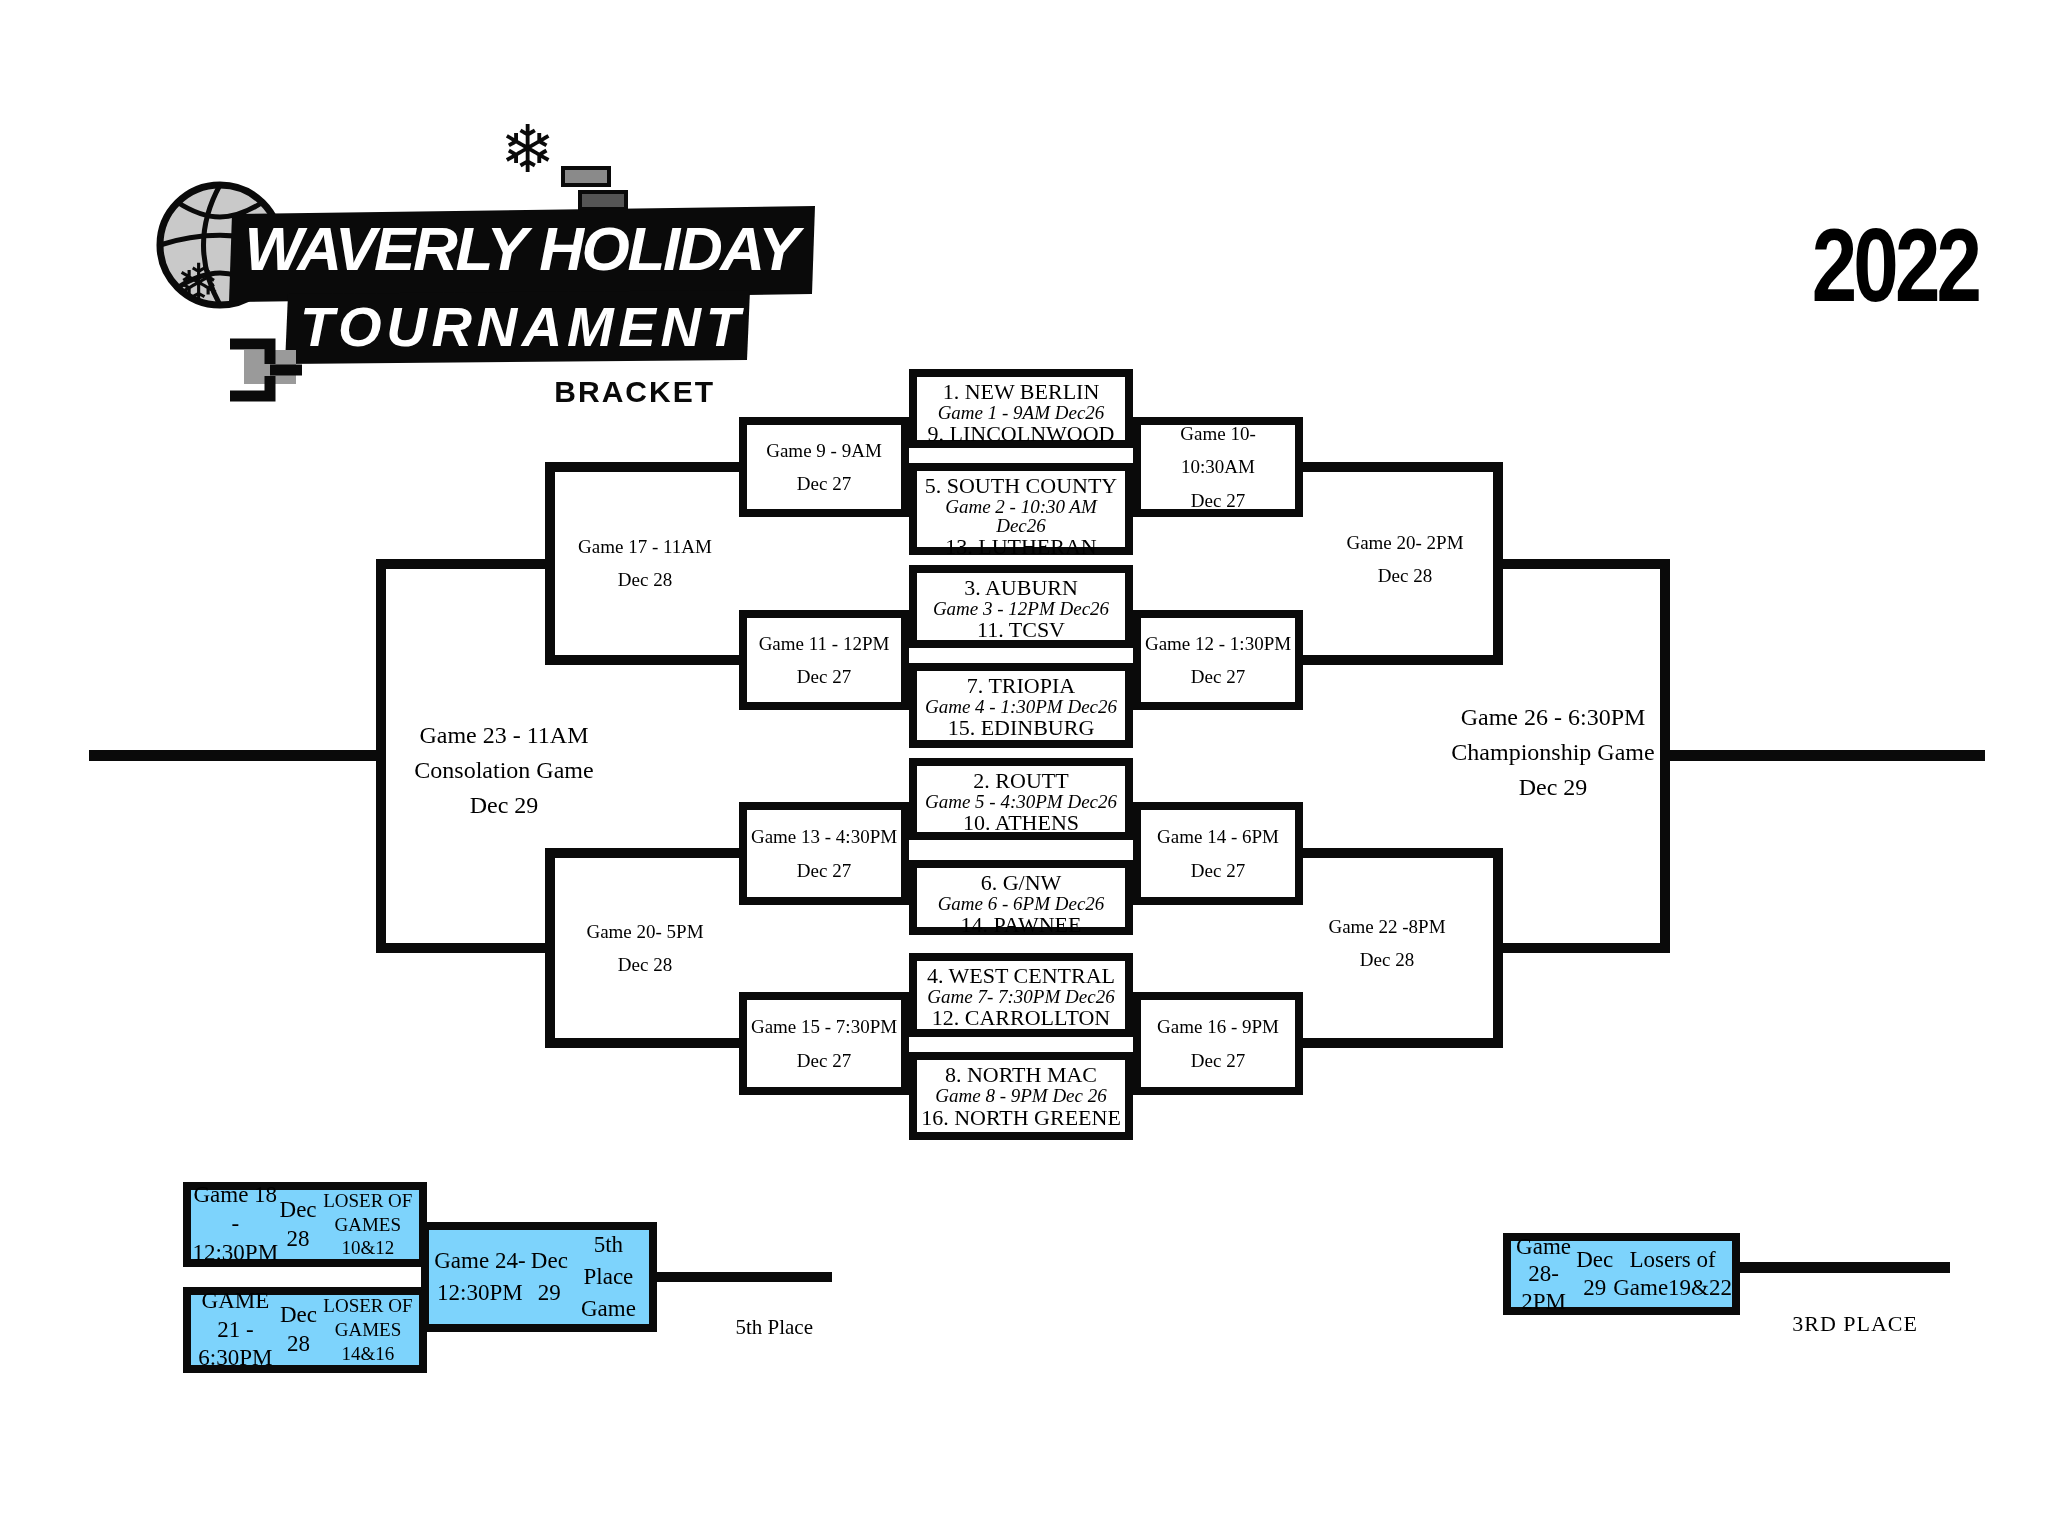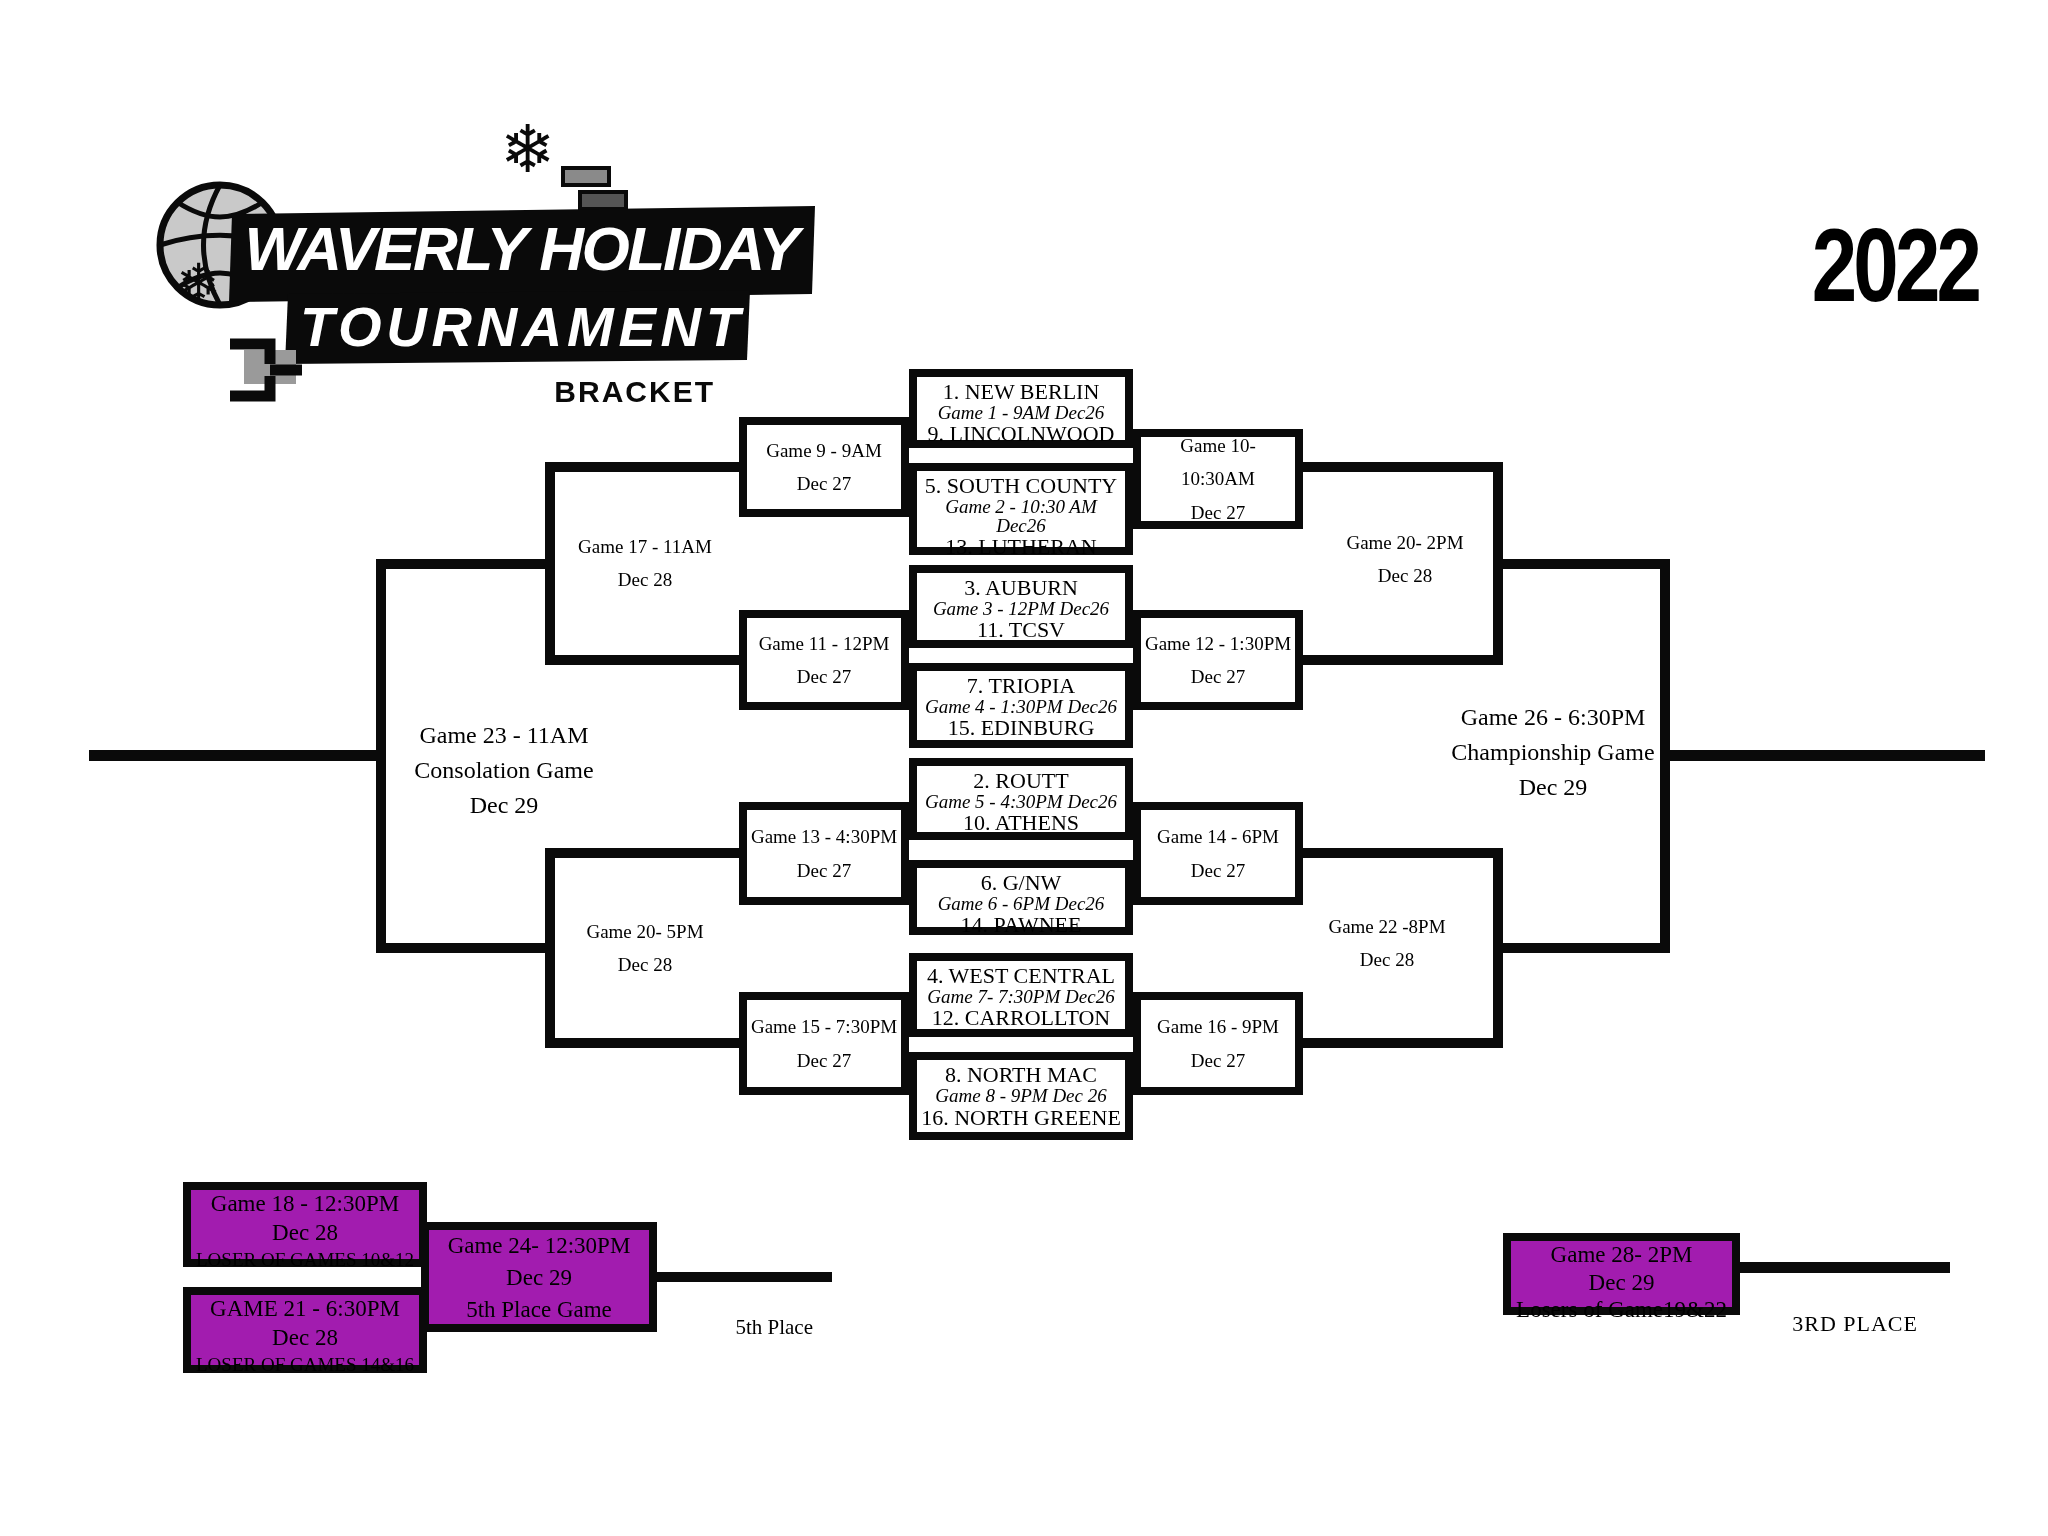--- a/index.html
+++ b/index.html
@@ -14,22 +14,22 @@
   .mbox .game{font-size:19px;line-height:1.0;font-style:italic;}
   .mbox .grp{display:flex;flex-direction:column;align-items:center;}
   
   .gbox{position:absolute;width:170px;box-sizing:border-box;border:8px solid #0a0a0a;background:#fff;
         display:flex;flex-direction:column;justify-content:center;align-items:center;text-align:center;
         font-size:19px;line-height:1.75;}
   
   .lbl{position:absolute;text-align:center;font-size:19px;line-height:1.75;}
   .lbl.big{font-size:24px;line-height:1.45;}
   
-  .pbox{position:absolute;box-sizing:border-box;border:8px solid #0a0a0a;background:#a21caf;
-        display:flex;flex-direction:column;justify-content:flex-start;align-items:center;
+  .pbox{position:absolute;box-sizing:border-box;border:8px solid #0a0a0a;background:#7dd3fc;
+        display:flex;flex-direction:row;justify-content:flex-start;align-items:center;
         text-align:center;line-height:1.25;}
   .pbox .l1,.pbox .l2{font-size:23px;}
   .pbox .l3{font-size:19px;}
   .pbox.g24 .l3{font-size:23px;}
   .pbox.g25 .l3{font-size:23px;}
   .place{position:absolute;font-size:21px;text-align:right;margin-top:31px;}
   .place.third{font-size:22px;letter-spacing:1px;}
   
   .year{position:absolute;left:1790px;top:206px;width:210px;text-align:center;
         font-family:"Liberation Sans",sans-serif;font-weight:700;font-size:86px;
@@ -144,21 +144,21 @@
   </div>
   <div class="gbox" style="left:739px;top:802px;height:103px;">
     <span>Game 13 - 4:30PM</span>
     <span>Dec 27</span>
   </div>
   <div class="gbox" style="left:739px;top:992px;height:103px;">
     <span>Game 15 - 7:30PM</span>
     <span>Dec 27</span>
   </div>
 
-  <div class="gbox" style="left:1133px;top:417px;height:100px;margin-top:12px;">
+  <div class="gbox" style="left:1133px;top:417px;height:100px;">
     <span>Game 10- 10:30AM</span>
     <span>Dec 27</span>
   </div>
   <div class="gbox" style="left:1133px;top:610px;height:100px;">
     <span>Game 12 - 1:30PM</span>
     <span>Dec 27</span>
   </div>
   <div class="gbox" style="left:1133px;top:802px;height:103px;">
     <span>Game 14 - 6PM</span>
     <span>Dec 27</span>

